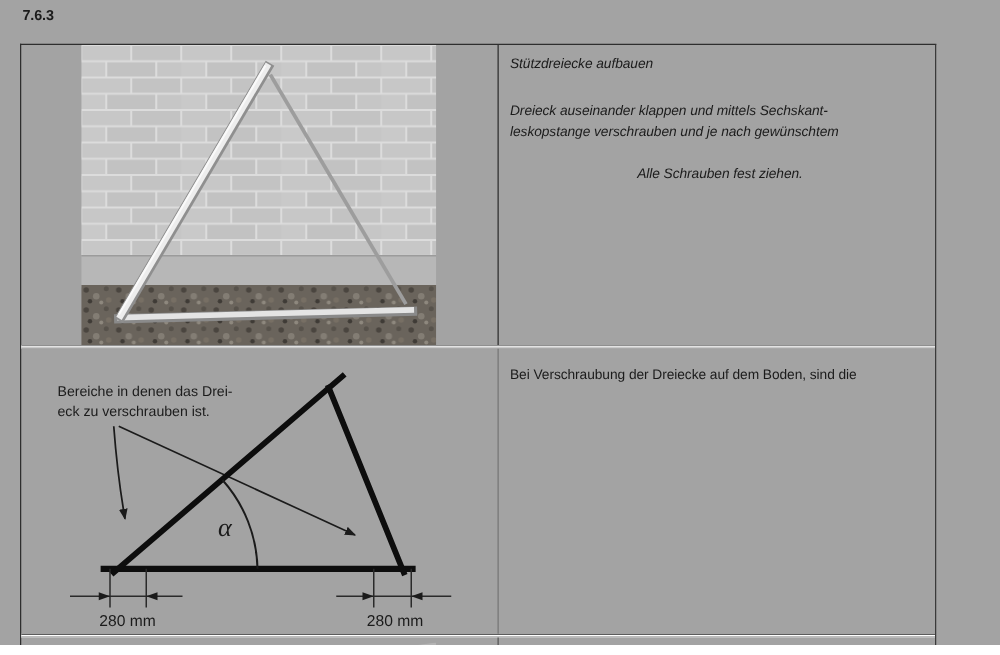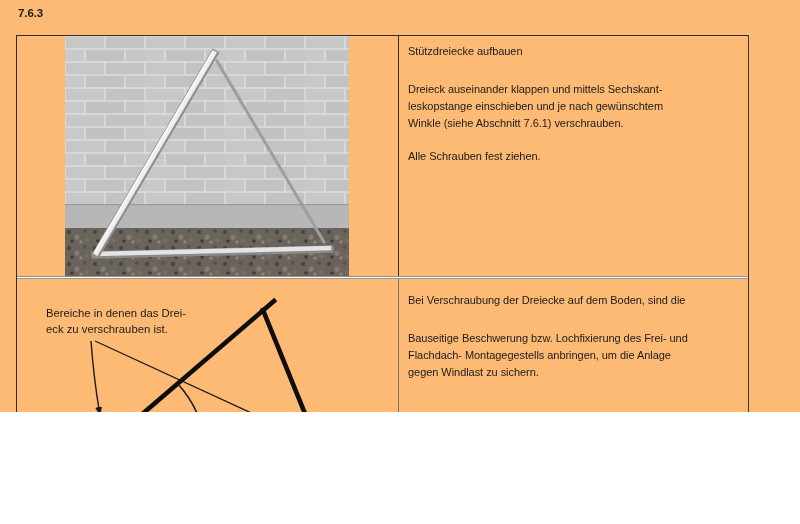--- a/index.html
+++ b/index.html
@@ -1,20 +1,20 @@
 <!DOCTYPE html>
 <html><head>
 <meta charset="utf-8">
 <style>
   * { margin:0; padding:0; box-sizing:border-box; }
   html,body { background:#ffffff; }
   body { font-family:"Liberation Sans","DejaVu Sans",sans-serif; color:#1b1b1b; }
   #page {
-    position:relative; width:800px; height:412px;
-    background:#fdba74; overflow:hidden;
+    position:relative; width:800px; height:516px;
+    background:#a3a3a3; overflow:hidden;
   }
   
   #hdr { position:absolute; top:7px; left:18px; font-weight:bold; font-size:11.5px;
          letter-spacing:-0.1px; display:flex; }
   #hdr .sec { width:50px; }
   
   #tbl {
     position:absolute; left:16px; top:35px; width:733px; height:489px;
     border-top:1.5px solid #2e2e2e; border-left:1.5px solid #2e2e2e;
     border-right:1.5px solid #3a3a3a;
@@ -25,23 +25,23 @@
   .row3 { height:13px; }
   .sep  { height:3px; border-top:1px solid #8f8f8f; border-bottom:1px solid #949494; background:#fff; }
   .sep2 { height:3px; border-top:1px solid #5c5c5c; border-bottom:1px solid #a5a5a5; background:#fff; }
   .cl { width:382px; position:relative;text-decoration:underline; }
   .cr { flex:1; position:relative; }
   .row1 .cl { border-right:1.5px solid #2e2e2e; }
   .row2 .cl { border-right:1.3px solid #777777; }
   .row3 .cl { border-right:1.3px solid #555555; }
   
   .txt { font-size:11px; letter-spacing:-0.05px; line-height:17px; white-space:nowrap; }
-  .r1txt { padding:7px 4px 0 9px; }
+  .r1txt { padding:7px 4px 0 9px;font-style:italic; }
   .r1txt .para1 { margin-top:21px; }
-  .r1txt .para2 { margin-top:16px; }
+  .r1txt .para2 { margin-top:16px;text-align:center; }
   .r2txt { padding:13px 4px 0 9px; }
   .r2txt .para2 { margin-top:21px; }
   
   .photo { display:block; margin-left:48px; }
   
   .diagram { display:block; }
   
   .wedge { position:absolute; left:266px; top:3px; width:66px; height:10px;
            background:#b4b4b4; clip-path:polygon(0 100%, 100% 10%, 100% 100%); }
   .smudge { position:absolute; top:7px; height:4px; background:#cccccc; border-radius:2px; }
@@ -104,22 +104,21 @@
             <line x1="148.5" y1="17.5" x2="31.5" y2="216.5" stroke="#ededed" stroke-width="5"></line>
             <line x1="147" y1="17" x2="30.5" y2="215" stroke="#fafafa" stroke-width="1.6"></line>
           </g>
         </svg>
       </div>
       <div class="cr">
         <div class="txt r1txt">
           <div>Stützdreiecke aufbauen</div>
           <div class="para1">
             <div>Dreieck auseinander klappen und mittels Sechskant-</div>
-            <div>leskopstange einschieben und je nach gewünschtem</div>
-            <div>Winkle (siehe Abschnitt 7.6.1) verschrauben.</div>
+            <div>leskopstange verschrauben und je nach gewünschtem</div>
           </div>
           <div class="para2">Alle Schrauben fest ziehen.</div>
         </div>
       </div>
     </div>
 
     <div class="sep"></div>
 
     <div class="row row2">
       <div class="cl">
@@ -166,25 +165,20 @@
             <polygon points="321,194.8 312,198 321,201.2" fill="#1b1b1b" stroke="none"></polygon>
           </g>
           <text x="299" y="222" font-size="12.5" text-anchor="middle" fill="#1b1b1b" font-family="Liberation Sans, DejaVu Sans, sans-serif">280 mm</text>
         </svg>
       </div>
       <div class="cr">
         <div class="txt r2txt">
           <div class="para1">
             <div>Bei Verschraubung der Dreiecke auf dem Boden, sind die</div>
           </div>
-          <div class="para2">
-            <div>Bauseitige Beschwerung bzw. Lochfixierung des Frei- und</div>
-            <div>Flachdach- Montagegestells anbringen, um die Anlage</div>
-            <div>gegen Windlast zu sichern.</div>
-          </div>
         </div>
       </div>
     </div>
 
     <div class="sep2"></div>
 
     <div class="row row3">
       <div class="cl">
         <div class="wedge"></div>
       </div>

